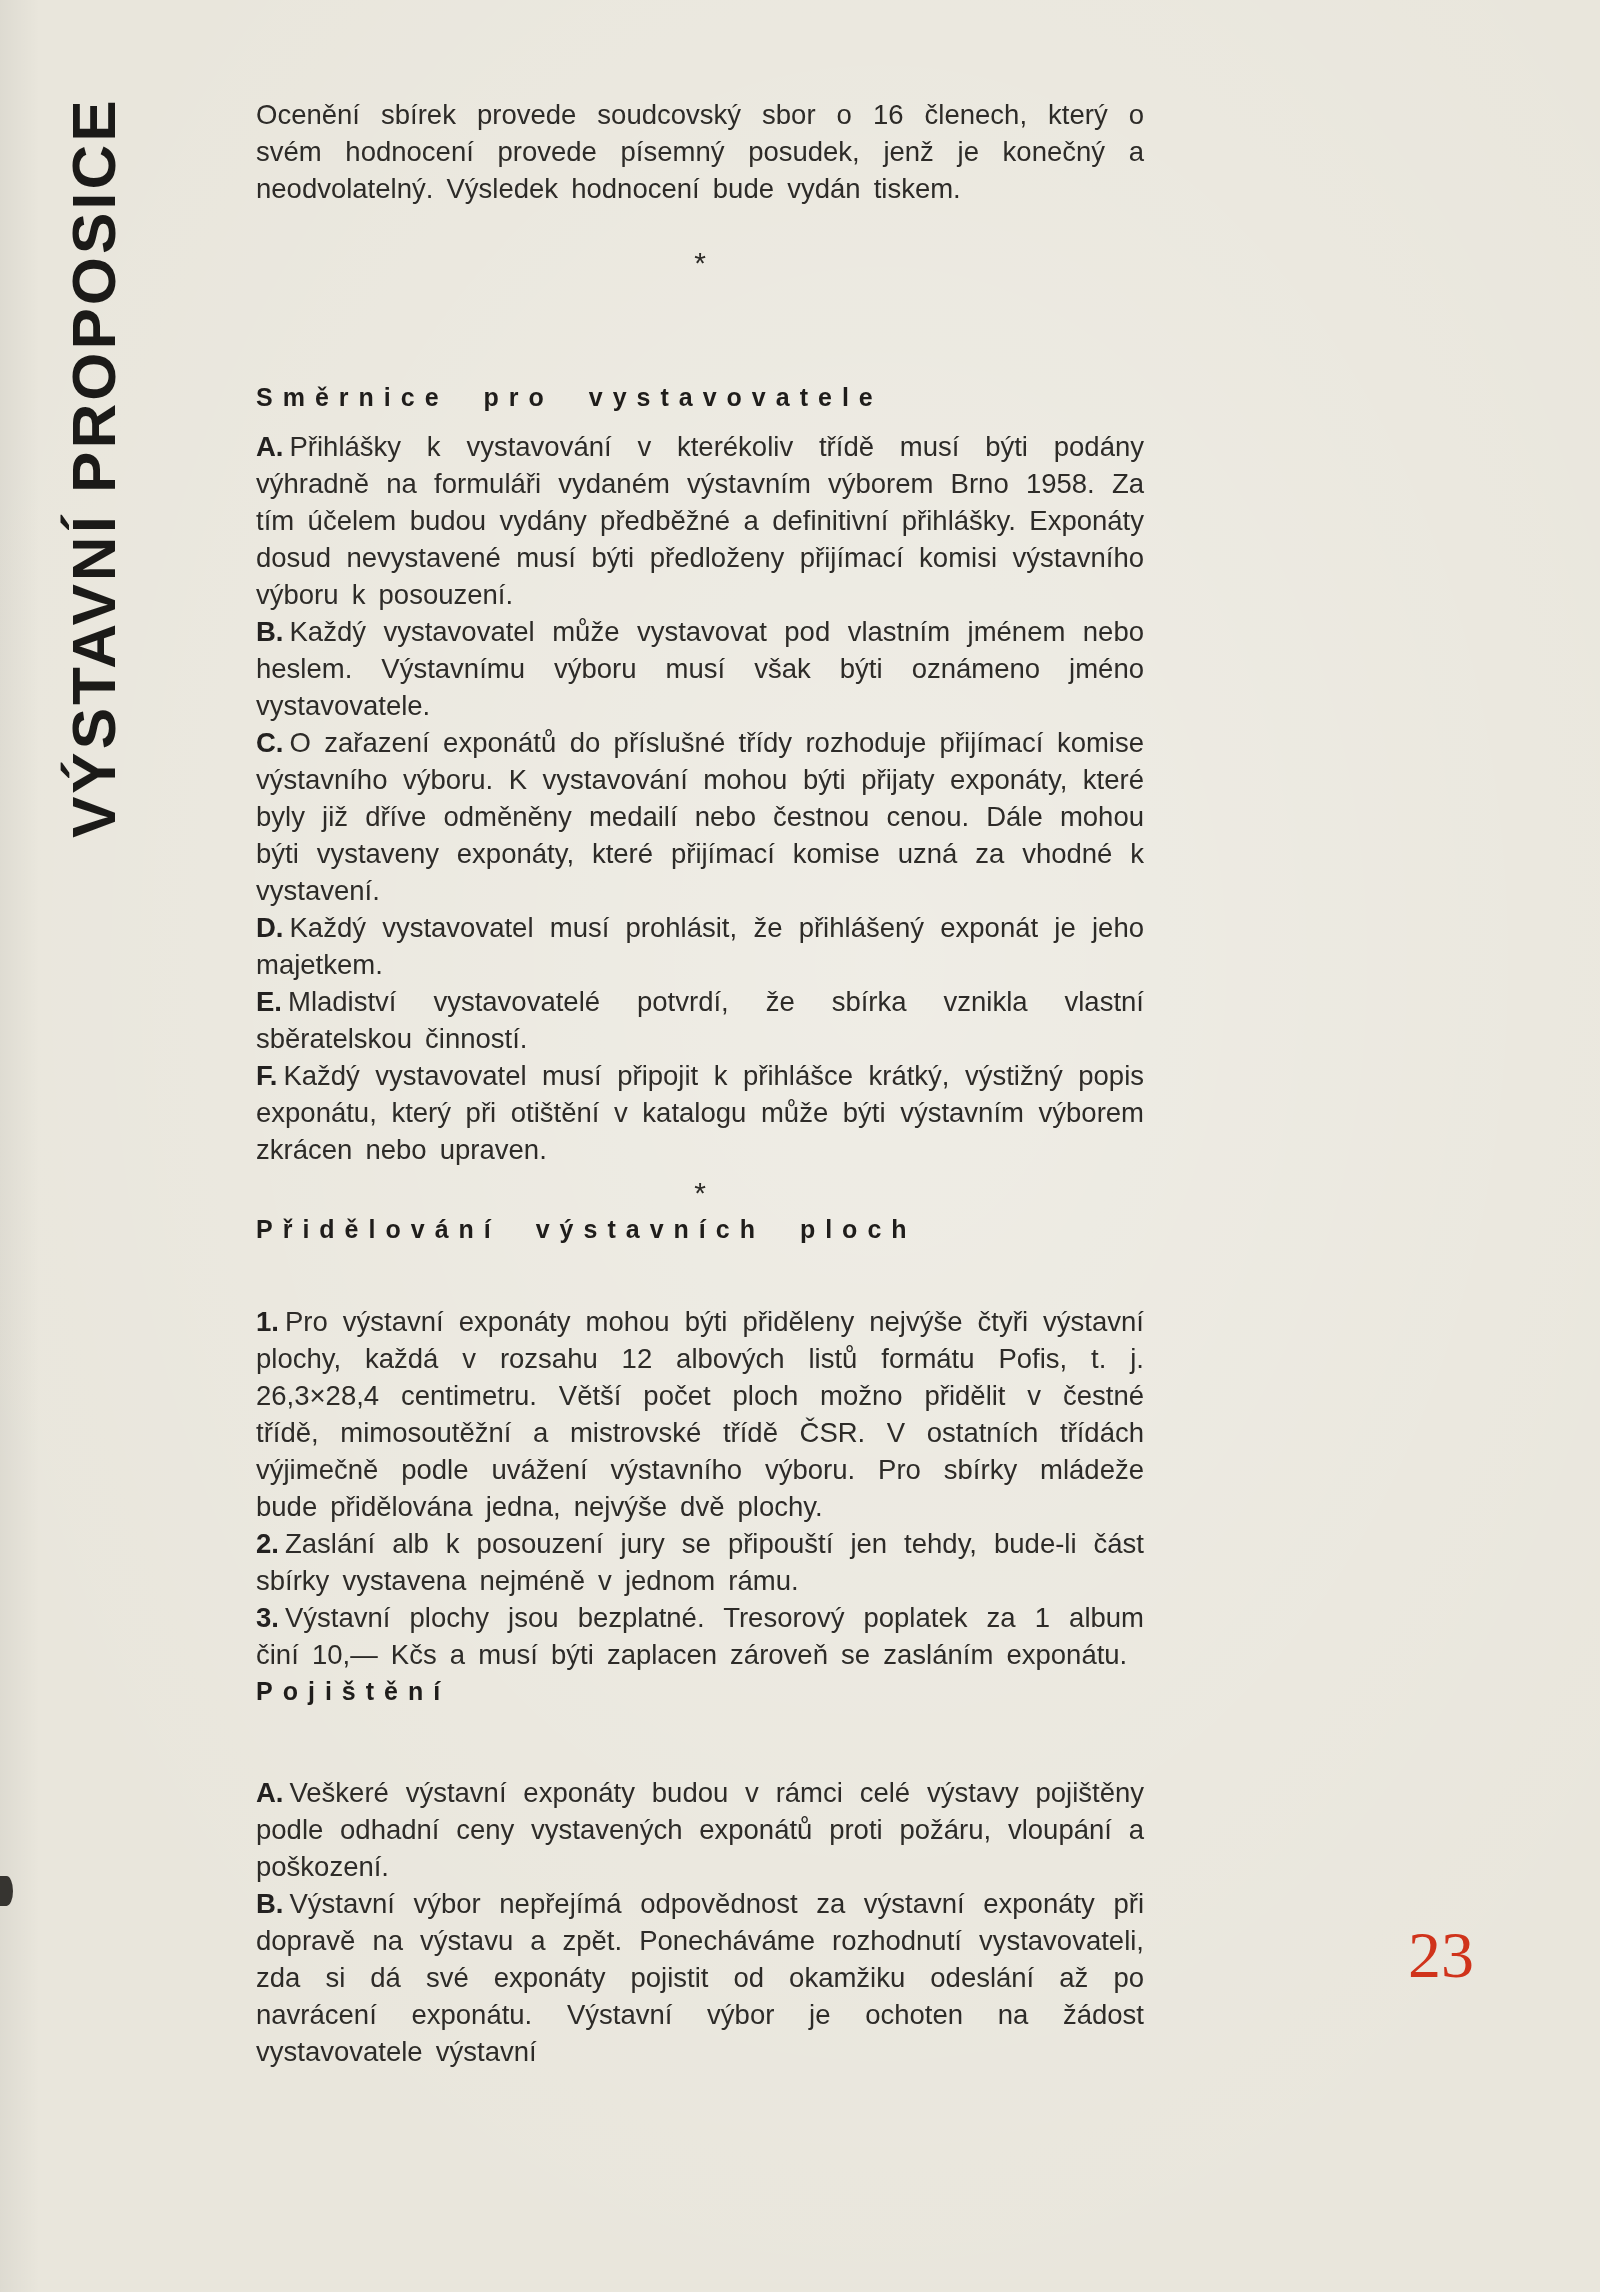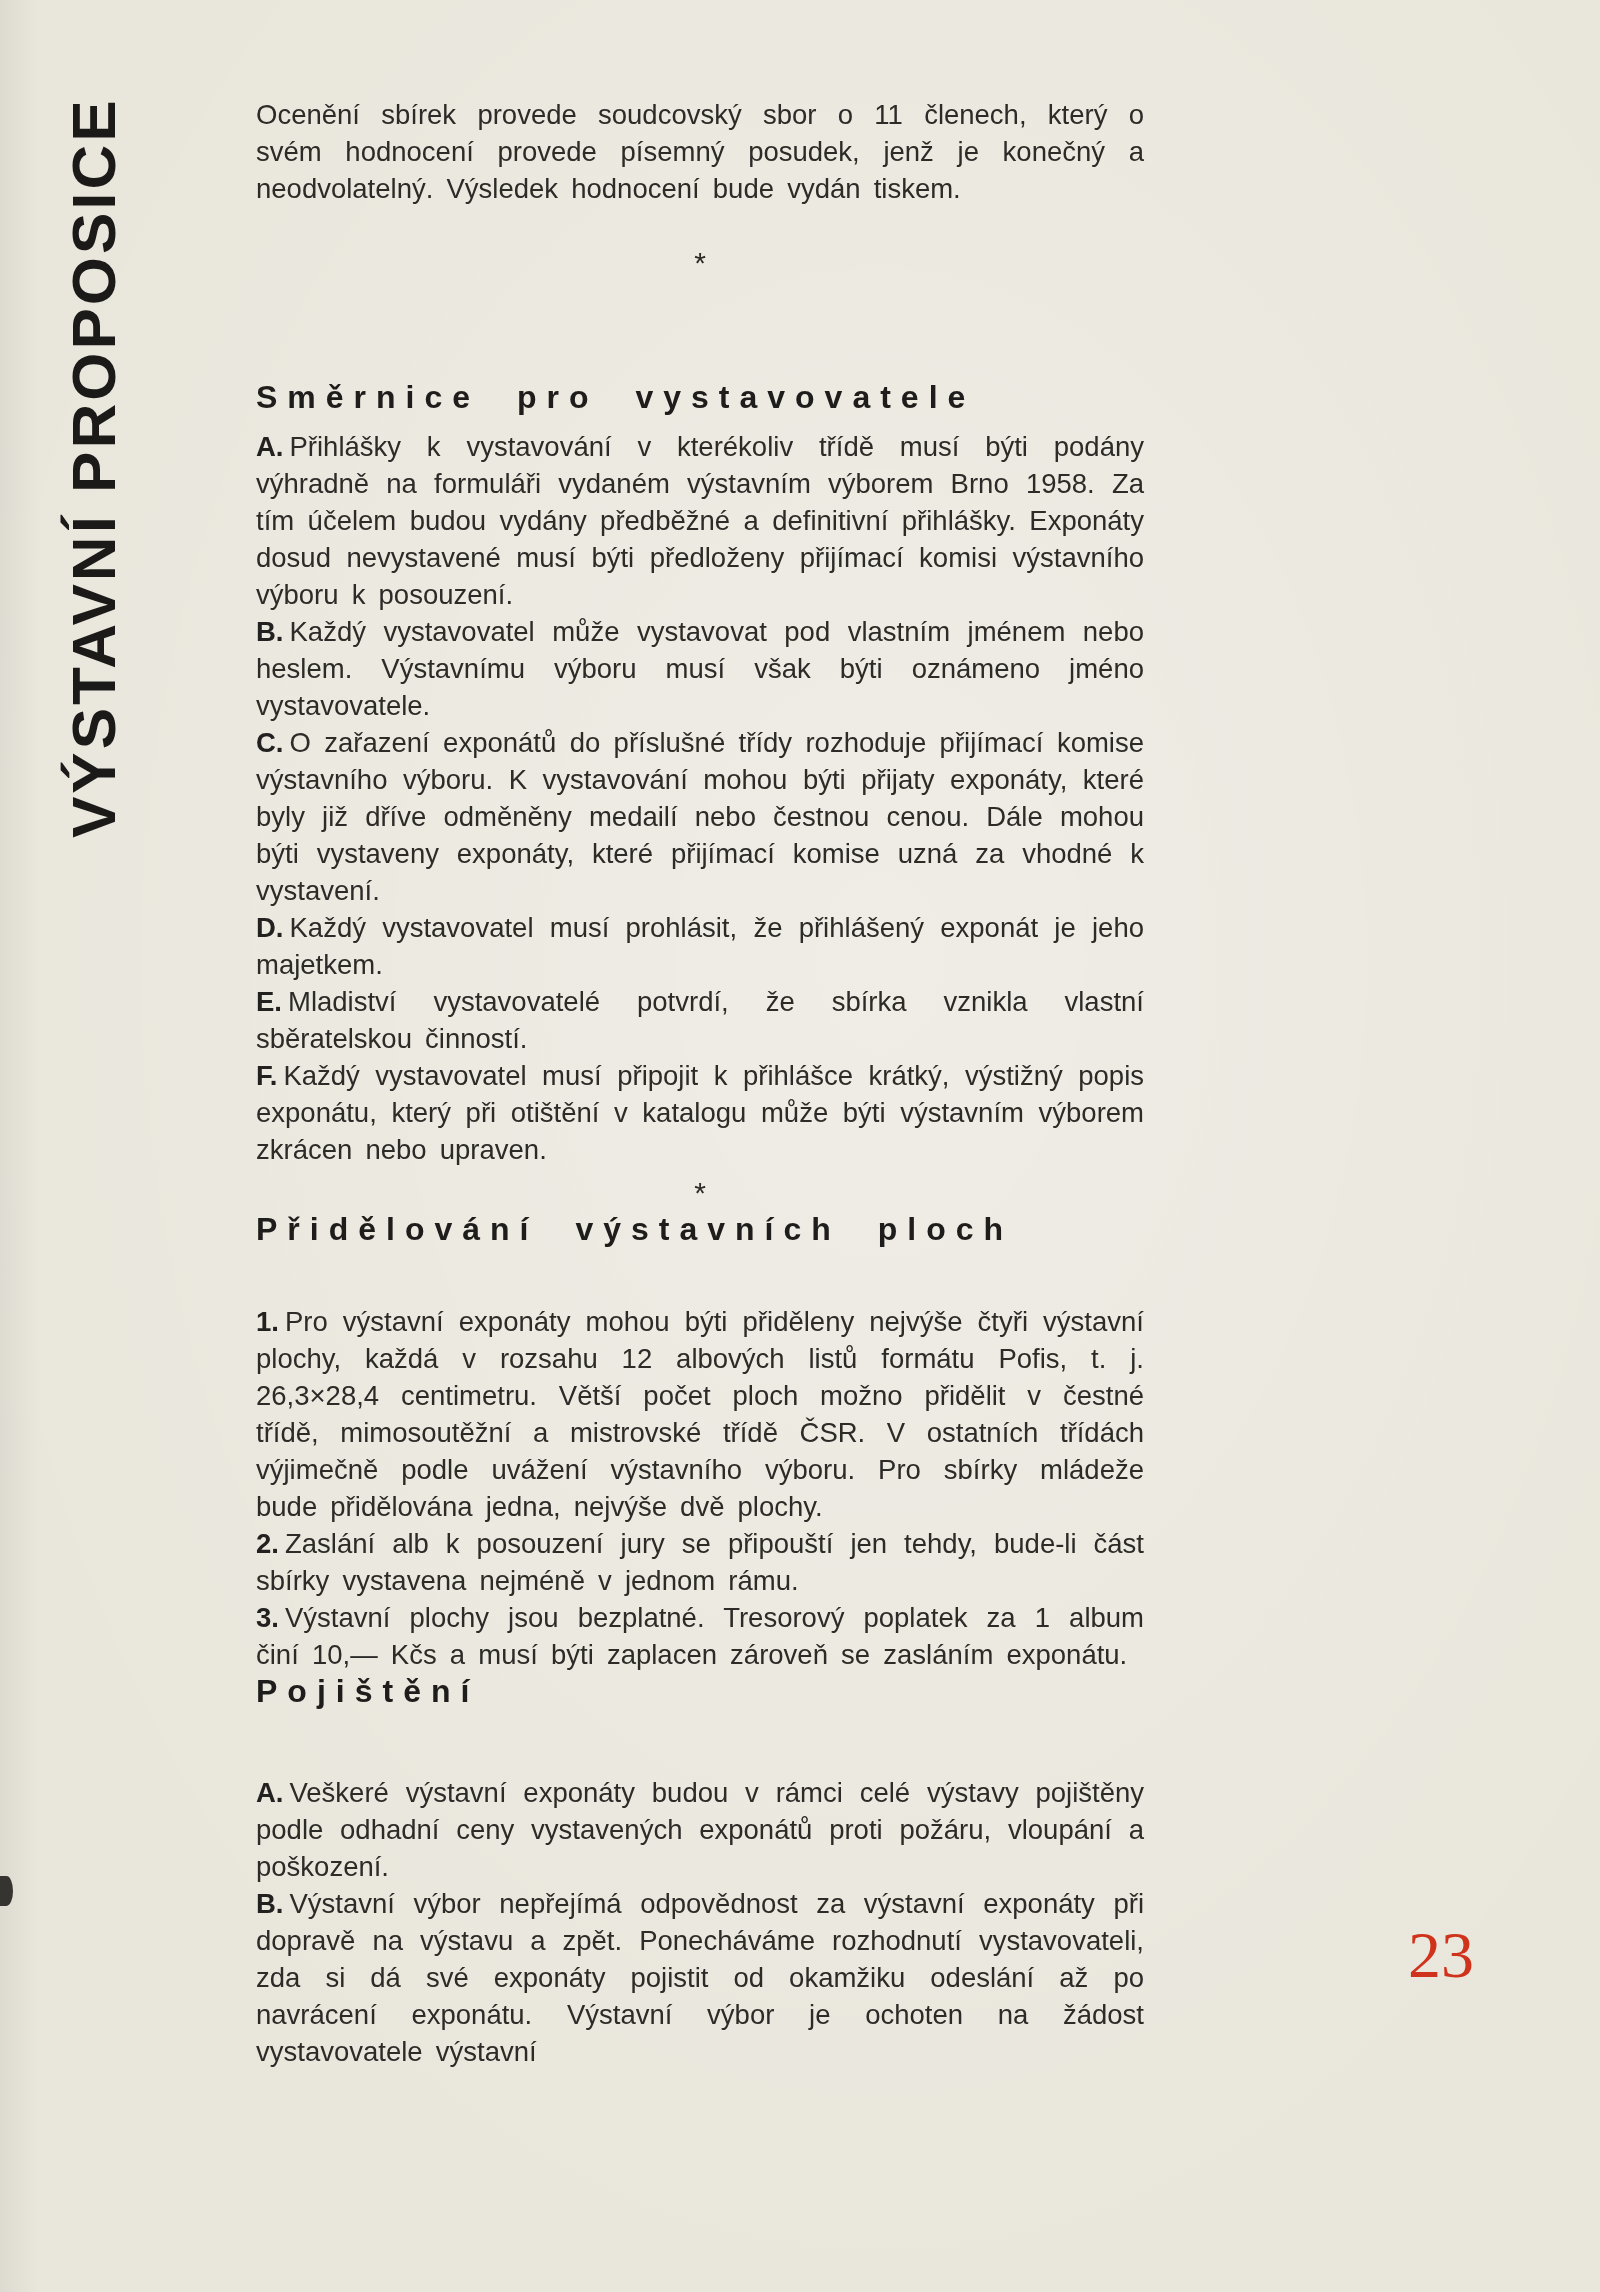--- a/index.html
+++ b/index.html
@@ -65,21 +65,21 @@
     margin: 0;
     text-align: center;
     font-size: 30px;
     line-height: 37px;
     color: #2d2b28;
   }
   .sep-1 { margin-top: 37px; }
   .sep-2 { margin-top: 6px; }
   .section-heading {
     margin: 0;
-    font-size: 32px;
+    font-size: 25px;
     line-height: 37px;
     font-weight: bold;
     letter-spacing: 10px;
     word-spacing: 18px;
     color: #1f1d1b;
   }
   .heading-0 { margin-top: 98px; }
   .heading-1 { }
   .heading-2 { }
   .items-0 { margin-top: 12px; }
@@ -111,21 +111,21 @@
 <body>
 
 <div class="page">
 
   <div class="sidebar-title-wrap">
     <span class="sidebar-title">VÝSTAVNÍ PROPOSICE</span>
   </div>
 
   <div class="column">
 
-    <p class="para">Ocenění sbírek provede soudcovský sbor o 11 členech, který o svém hodnocení provede písemný posudek, jenž je konečný a neodvolatelný. Výsledek hodnocení bude vydán tiskem.</p>
+    <p class="para">Ocenění sbírek provede soudcovský sbor o 16 členech, který o svém hodnocení provede písemný posudek, jenž je konečný a neodvolatelný. Výsledek hodnocení bude vydán tiskem.</p>
 
     <div class="separator sep-1">*</div>
 
     <h2 class="section-heading heading-0">Směrnice pro vystavovatele</h2>
 
     <div class="items-0">
       <p class="para">
         <b>A.</b><span>Přihlášky k vystavování v kterékoliv třídě musí býti podány výhradně na formuláři vydaném výstavním výborem Brno 1958. Za tím účelem budou vydány předběžné a definitivní přihlášky. Exponáty dosud nevystavené musí býti předloženy přijímací komisi výstavního výboru k posouzení.</span>
       </p>
       <p class="para">

